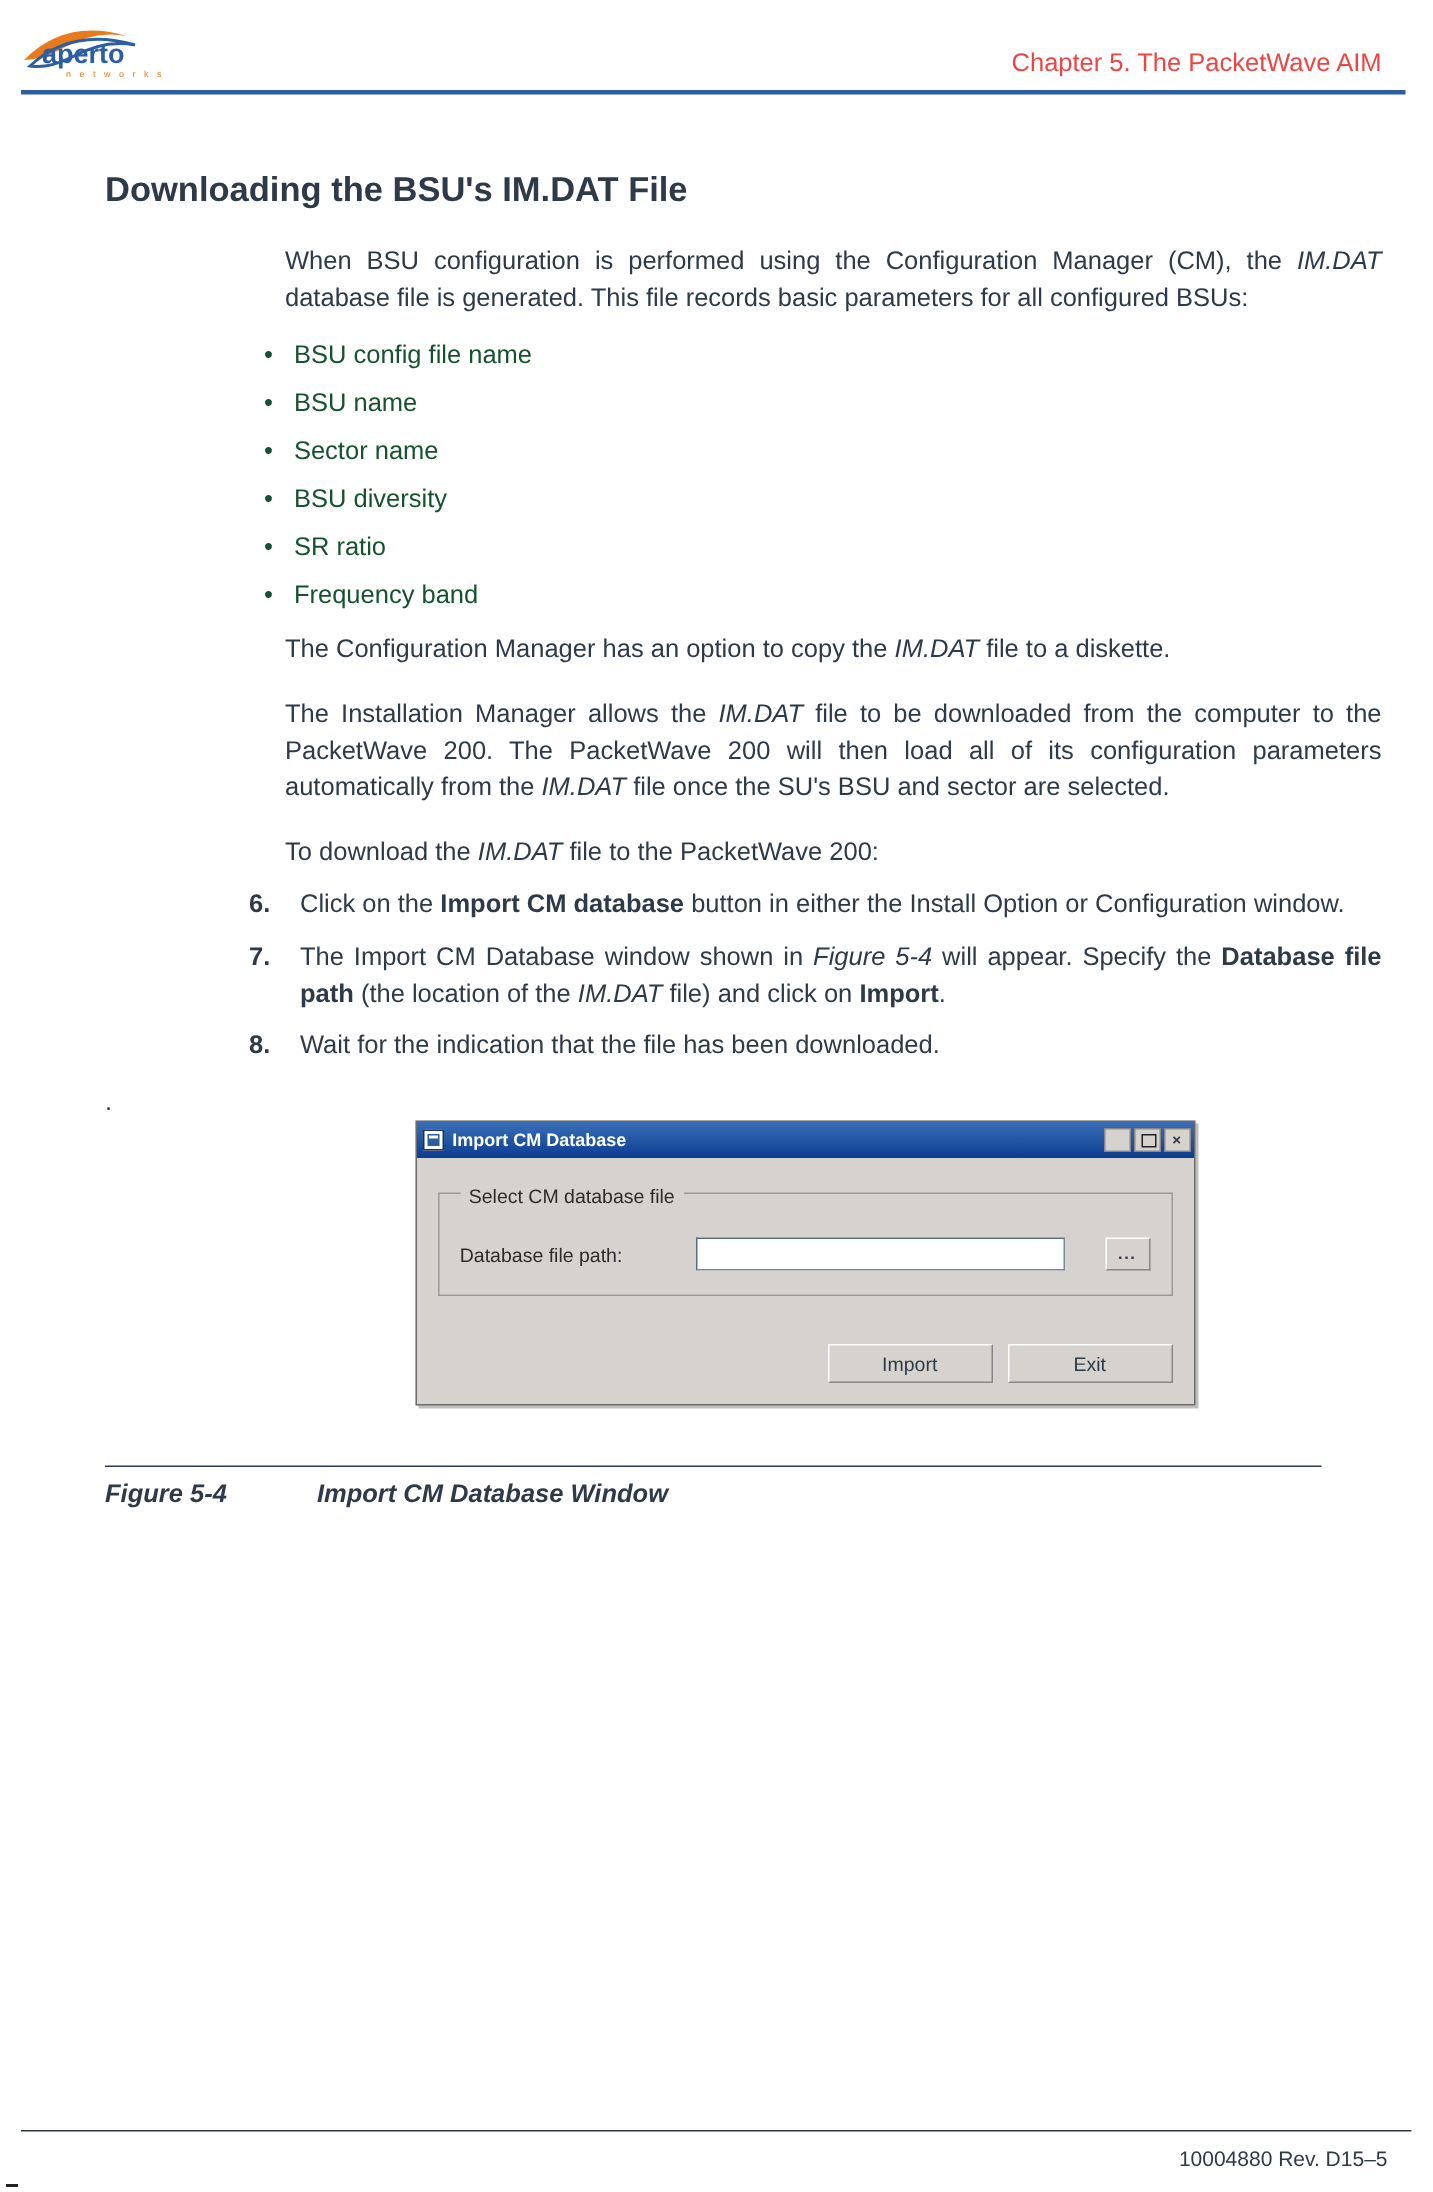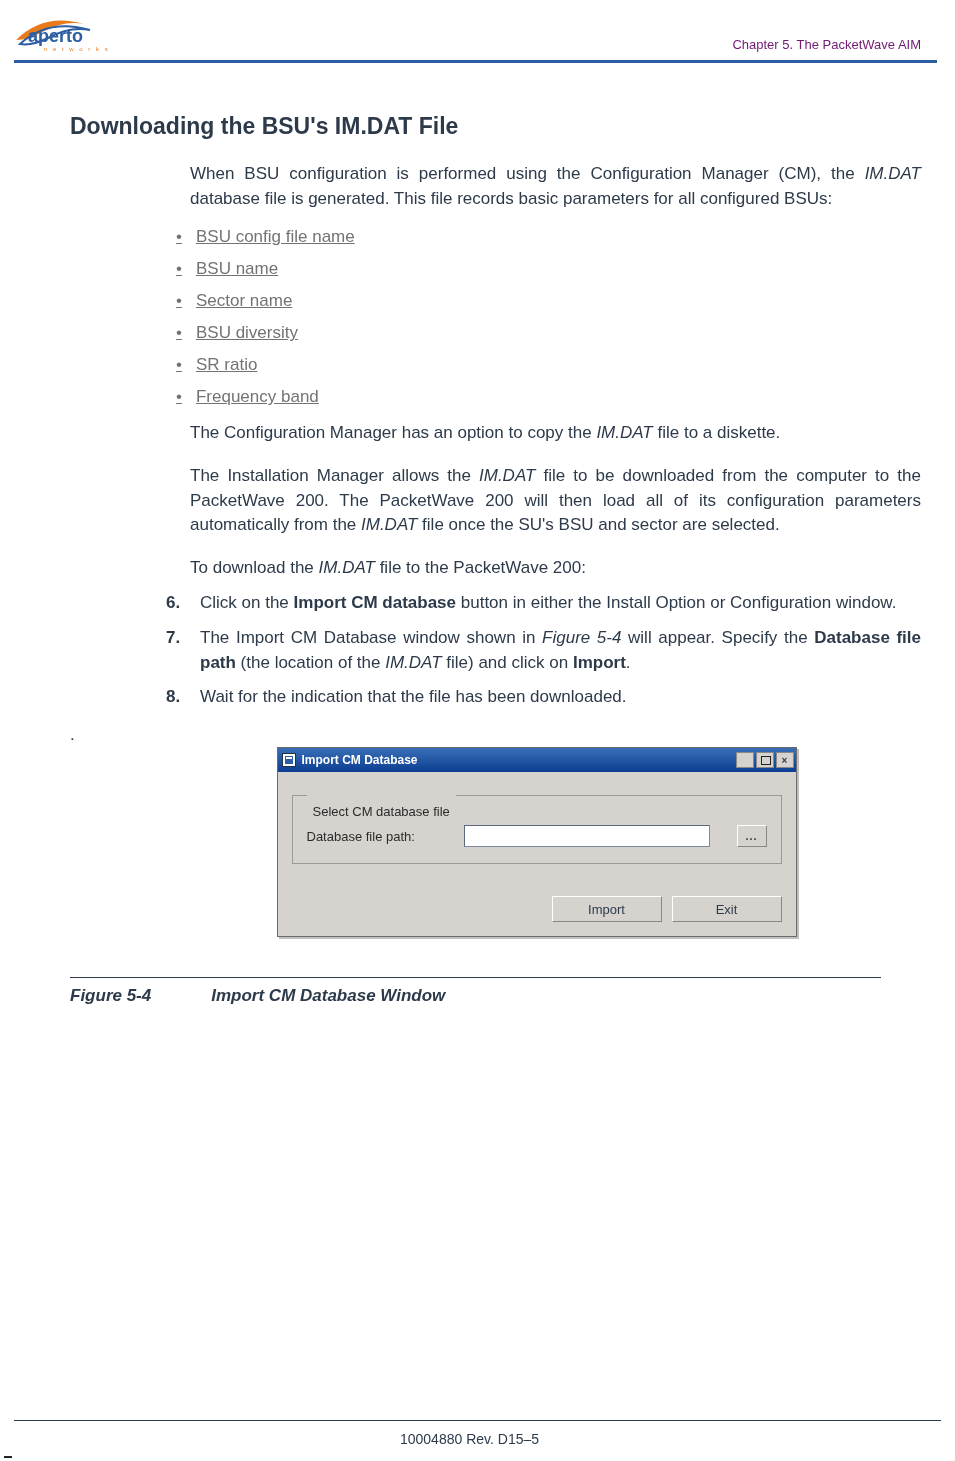--- a/index.html
+++ b/index.html
@@ -1,31 +1,31 @@
 <!DOCTYPE html>
 <html><head>
 <meta charset="utf-8">
 <style>
   * { box-sizing: border-box; margin: 0; padding: 0; }
   html, body { width: 955px; background: #fff; font-family: "Segoe UI", "Helvetica Neue", Arial, sans-serif; color: #2d3a4a; }
   .page { width: 955px; min-height: 1461px; padding: 10px 4px 0 0; position: relative; }
   .header { display: flex; align-items: flex-end; justify-content: space-between; padding: 0 30px 4px 14px; }
   .logo-wrap { display: flex; align-items: center; gap: 4px; }
   .logo-swoosh { position: relative; width: 100px; height: 42px; } 
-  .chapter-line { font-size: 13px; color: #701a75; }
+  .chapter-line { font-size: 17px; color: #ef4444; }
   .rule-thick { height: 3px; background: #2b5ea3; margin: 4px 14px 0 14px; }
   .content { padding: 50px 30px 0 70px; }
   h2.section-title { font-size: 23px; font-weight: 700; color: #2d3a4a; margin-bottom: 22px; }
   .body-block { margin-left: 82px; }
   p.para { font-size: 17px; line-height: 1.45; color: #2d3a4a; margin-bottom: 4px; text-align: justify; margin-left: 38px; }
   p.para + p.para { margin-top: 18px; }
   .it { font-style: italic; }
   .b { font-weight: 700; }
   ul.bullets { list-style: none; margin: 10px 0 8px 24px; }
-  ul.bullets li { font-size: 17px; color: #737373; padding: 6px 0; text-decoration: underline; }
+  ul.bullets li { font-size: 17px; color: #14532d; padding: 6px 0; }
   ul.bullets li::before { content: "•"; margin-right: 14px; }
   ol.steps { list-style: none; margin: 6px 0 0 14px; }
   ol.steps li { display: flex; font-size: 17px; line-height: 1.45; padding: 5px 0; text-align: justify; }
   ol.steps li .num { font-weight: 700; min-width: 34px; }
   ol.steps li .txt { flex: 1; }
   .dot-lone { margin: 10px 0 0 0; font-size: 17px; }
   .figure-wrap { margin: 2px 0 0 82px; display:flex; justify-content:center; }
   .win { width: 520px; border: 1px solid #6b6b6b; background: #d6d3ce; font-family: Tahoma, Arial, sans-serif; box-shadow: 2px 2px 0 rgba(0,0,0,.25); }
   .titlebar { height: 24px; background: linear-gradient(#3a6fb7,#0b3d91); display:flex; align-items:center; justify-content:space-between; padding: 0 2px 0 4px; }
   .titlebar-left { display:flex; align-items:center; gap:6px; }
@@ -33,31 +33,31 @@
   .tb-icon svg { width:10px; height:10px; }
   .tb-title { color:#fff; font-size:12px; font-weight:700; }
   .tb-buttons { display:flex; gap:2px; }
   .tb-btn { width:18px; height:16px; background:#d6d3ce; border:1px solid #888; display:flex; align-items:center; justify-content:center; font-size:10px; font-family: Arial; cursor:default; }
   .tb-btn.max { position:relative; }
   .tb-btn.max::after { content:""; position:absolute; width:8px; height:7px; border:1px solid #222; top:3px; left:4px; }
   .tb-btn.min::after { content:""; position:absolute; width:8px; height:2px; background:#222; bottom:3px; left:4px; }
   .tb-btn.close { font-weight:700; }
   .win-body { padding: 16px 14px 14px 14px; }
   fieldset.group { border:1px solid #9c9a94; padding: 22px 14px 16px; position:relative; background:#d6d3ce; }
-  fieldset.group legend { font-size:13px; color:#2b2b2b; padding: 0 6px; background:#d6d3ce; position:relative; top:16px; }
+  fieldset.group legend { font-size:13px; color:#2b2b2b; padding: 0 6px; background:#d6d3ce; position:relative; top:2px; }
   .row { display:flex; align-items:center; gap:27px; }
   .lbl { font-size:13px; color:#2b2b2b; min-width:130px; }
   .path-input { flex:1; height:22px; background:#fff; border:1px solid #7a8aa0; border-top-color:#5a6a80; border-left-color:#5a6a80; }
   .browse-btn { width:30px; height:22px; background:#d6d3ce; border:1px solid #888; border-top-color:#fff; border-left-color:#fff; display:flex; align-items:center; justify-content:center; font-size:11px; font-weight:700; letter-spacing:1px; cursor:default; }
   .win-actions { display:flex; justify-content:flex-end; gap:10px; padding: 18px 14px 14px; }
   .act-btn { width:110px; height:26px; background:#d6d3ce; border:1px solid #888; border-top-color:#fff; border-left-color:#fff; font-size:13px; display:flex; align-items:center; justify-content:center; cursor:default; }
   .fig-rule { height:1px; background:#2d3a4a; margin: 40px 70px 8px 70px; }
   .fig-caption { display:flex; gap:60px; padding: 0 0 0 70px; font-size:17px; font-style:italic; font-weight:700; color:#2d3a4a; }
   .footer-rule { position:absolute; left:14px; right:14px; bottom:40px; height:1px; background:#2d3a4a; }
-  .footer { position:absolute; left:14px; right:30px; bottom:14px; display:flex; justify-content:center; font-size:14px; color:#2d3a4a; }
+  .footer { position:absolute; left:14px; right:30px; bottom:14px; display:flex; justify-content:flex-end; font-size:14px; color:#2d3a4a; }
   .p-gap-md { margin-top: 18px; }
 </style>
 </head>
 <body>
 
 <div class="page">
 
   <div class="header">
     <div class="logo-wrap">
       <span class="logo-swoosh">

